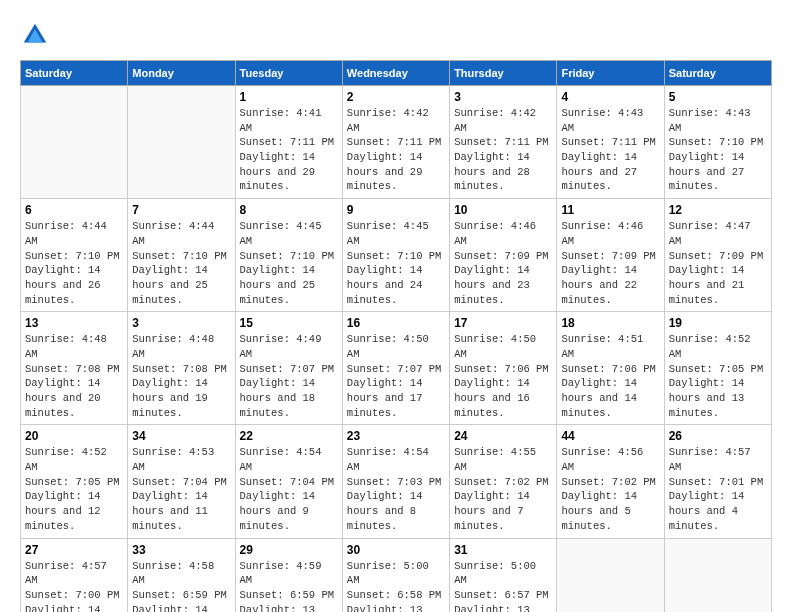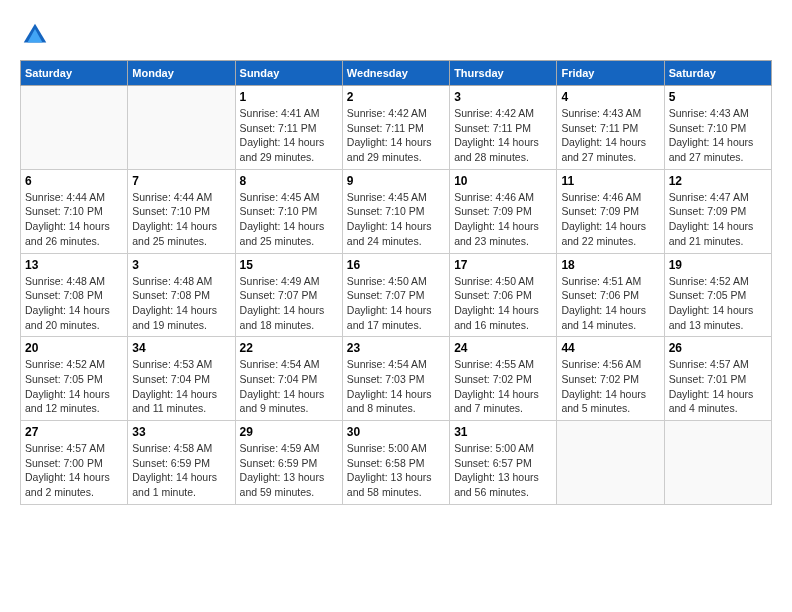--- a/index.html
+++ b/index.html
@@ -66,20 +66,21 @@
     .day-number {
       font-weight: bold;
       font-size: 12px;
       display: block;
       margin-bottom: 2px;
     }
     .day-info {
       color: #333;
       font-size: 10.5px;
       line-height: 1.4;
+      font-family: Liberation Mono, monospace;
     }
   </style>
 </head>
 <body>
 
 <div class="header">
   <div class="logo">
     <svg class="logo-icon" viewBox="0 0 40 40" xmlns="http://www.w3.org/2000/svg">
       <polygon points="20,5 35,30 5,30" fill="#1565c0"></polygon>
       <polygon points="20,12 30,30 10,30" fill="#42a5f5"></polygon>
@@ -92,21 +93,21 @@
     <div class="month-title"></div>
     <div class="location"></div>
   </div>
 </div>
 
 <table class="calendar">
   <thead>
     <tr>
     <th>Saturday</th>
         <th>Monday</th>
-        <th>Sunday</th>
+        <th>Tuesday</th>
         <th>Wednesday</th>
         <th>Thursday</th>
         <th>Friday</th>
         <th>Saturday</th>
       </tr>
   </thead>
   <tbody id="calendar-body">
   <tr>
         <td class="empty"></td>
         <td class="empty"></td>

